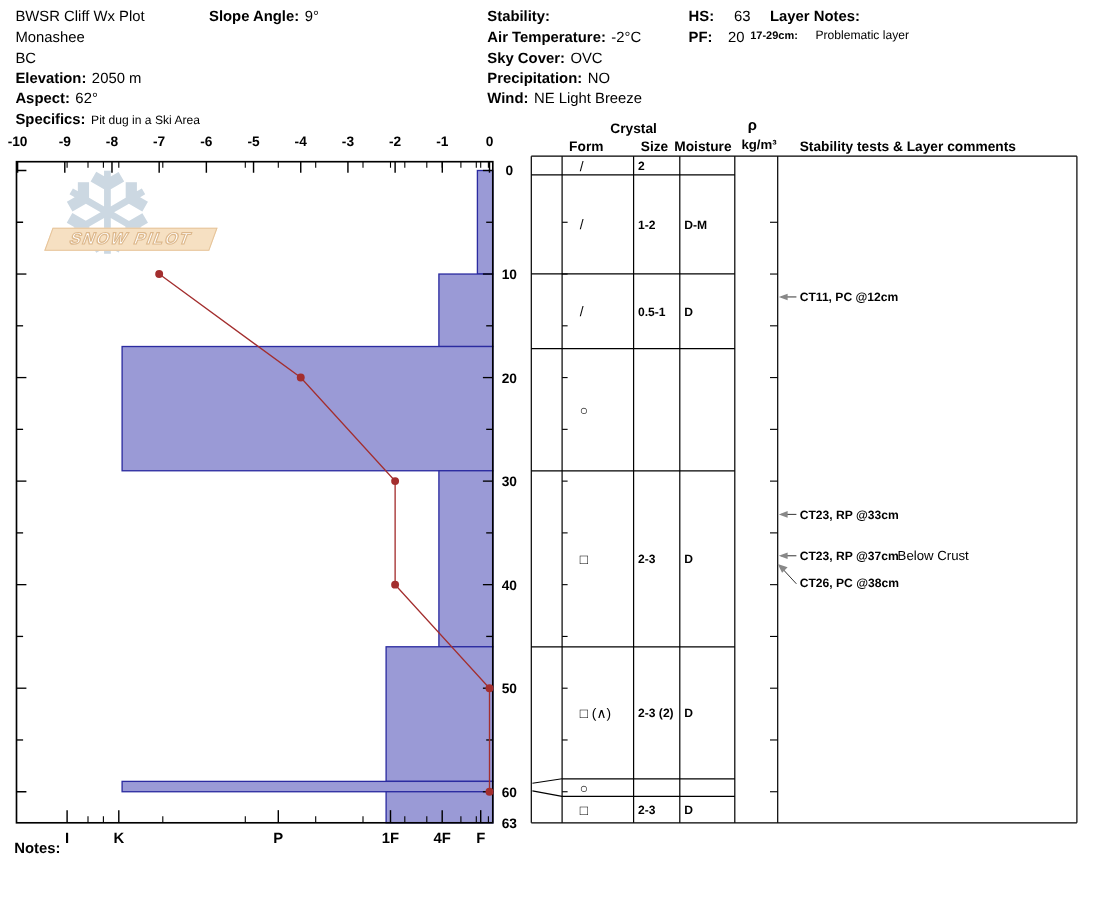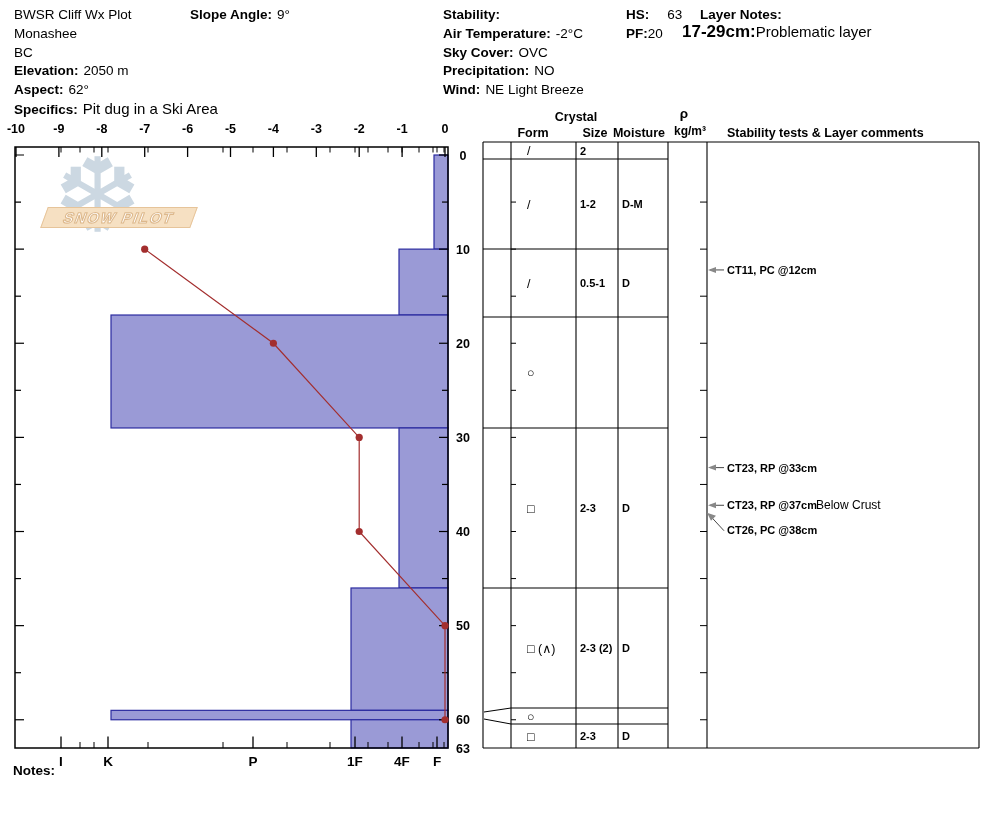--- a/index.html
+++ b/index.html
@@ -1,22 +1,22 @@
 <!DOCTYPE html>
 <html><head>
 <meta charset="utf-8">
 <style>
   html,body{margin:0;padding:0;background:#fff;}
   #stage{position:relative;width:994px;height:840px;background:#ffffff;
          font-family:"Liberation Sans",sans-serif;color:#000;overflow:hidden;border-radius:30px;}
   .abs{position:absolute;white-space:nowrap;}
   .hline{height:18.8px;font-size:13.5px;line-height:18.8px;}
   .lbl{font-weight:bold;margin-right:5px;}
-  .sm{font-size:15px;}
-  .smb{font-size:17px;font-weight:bold;margin-right:0;}
+  .sm{font-size:11px;}
+  .smb{font-size:10px;font-weight:bold;margin-right:16px;}
   #chart-svg{position:absolute;left:0;top:0;font-family:"Liberation Sans",sans-serif;}
   #logo{position:absolute;left:40px;top:150px;width:165px;height:125px;}
   #snowflake{position:absolute;left:14px;top:-6px;font-size:104px;line-height:1;color:#ccd8e2;}
   #banner{position:absolute;left:4px;top:57px;width:148px;height:19px;background:#f6e0c2;
           border:1px solid #e6c49a;transform:skewX(-20deg);
           display:flex;align-items:center;justify-content:center;}
   #banner span{font-weight:bold;font-size:15px;letter-spacing:1.5px;color:#ffffff;
           -webkit-text-stroke:1.1px #ddb88c;}
   #notes{left:13px;top:763px;font-size:13.5px;font-weight:bold;}
 </style>
@@ -41,21 +41,21 @@
   <div class="abs" style="left:443px;top:6px">
     <div class="hline"><span class="lbl">Stability:</span><span class="val"></span></div>
     <div class="hline"><span class="lbl">Air Temperature:</span><span class="val">-2°C</span></div>
     <div class="hline"><span class="lbl">Sky Cover:</span><span class="val">OVC</span></div>
     <div class="hline"><span class="lbl">Precipitation:</span><span class="val">NO</span></div>
     <div class="hline"><span class="lbl">Wind:</span><span class="val">NE Light Breeze</span></div>
   </div>
 
   <div class="abs" style="left:626px;top:6px">
     <div class="hline"><span class="lbl" style="margin-right:18px">HS:</span><span class="val">63</span></div>
-    <div class="hline"><span class="lbl" style="margin-right:0">PF:</span><span class="val">20</span></div>
+    <div class="hline"><span class="lbl" style="margin-right:14px">PF:</span><span class="val">20</span></div>
   </div>
 
   <div class="abs hline" style="left:700px;top:6px"><span class="lbl">Layer Notes:</span></div>
   <div class="abs" style="left:682px;top:25px;font-size:11px;line-height:14px">
     <span class="smb">17-29cm:</span><span class="sm">Problematic layer</span>
   </div>
 
   <div id="logo">
     <div id="snowflake">❆</div>
     <div id="banner">

